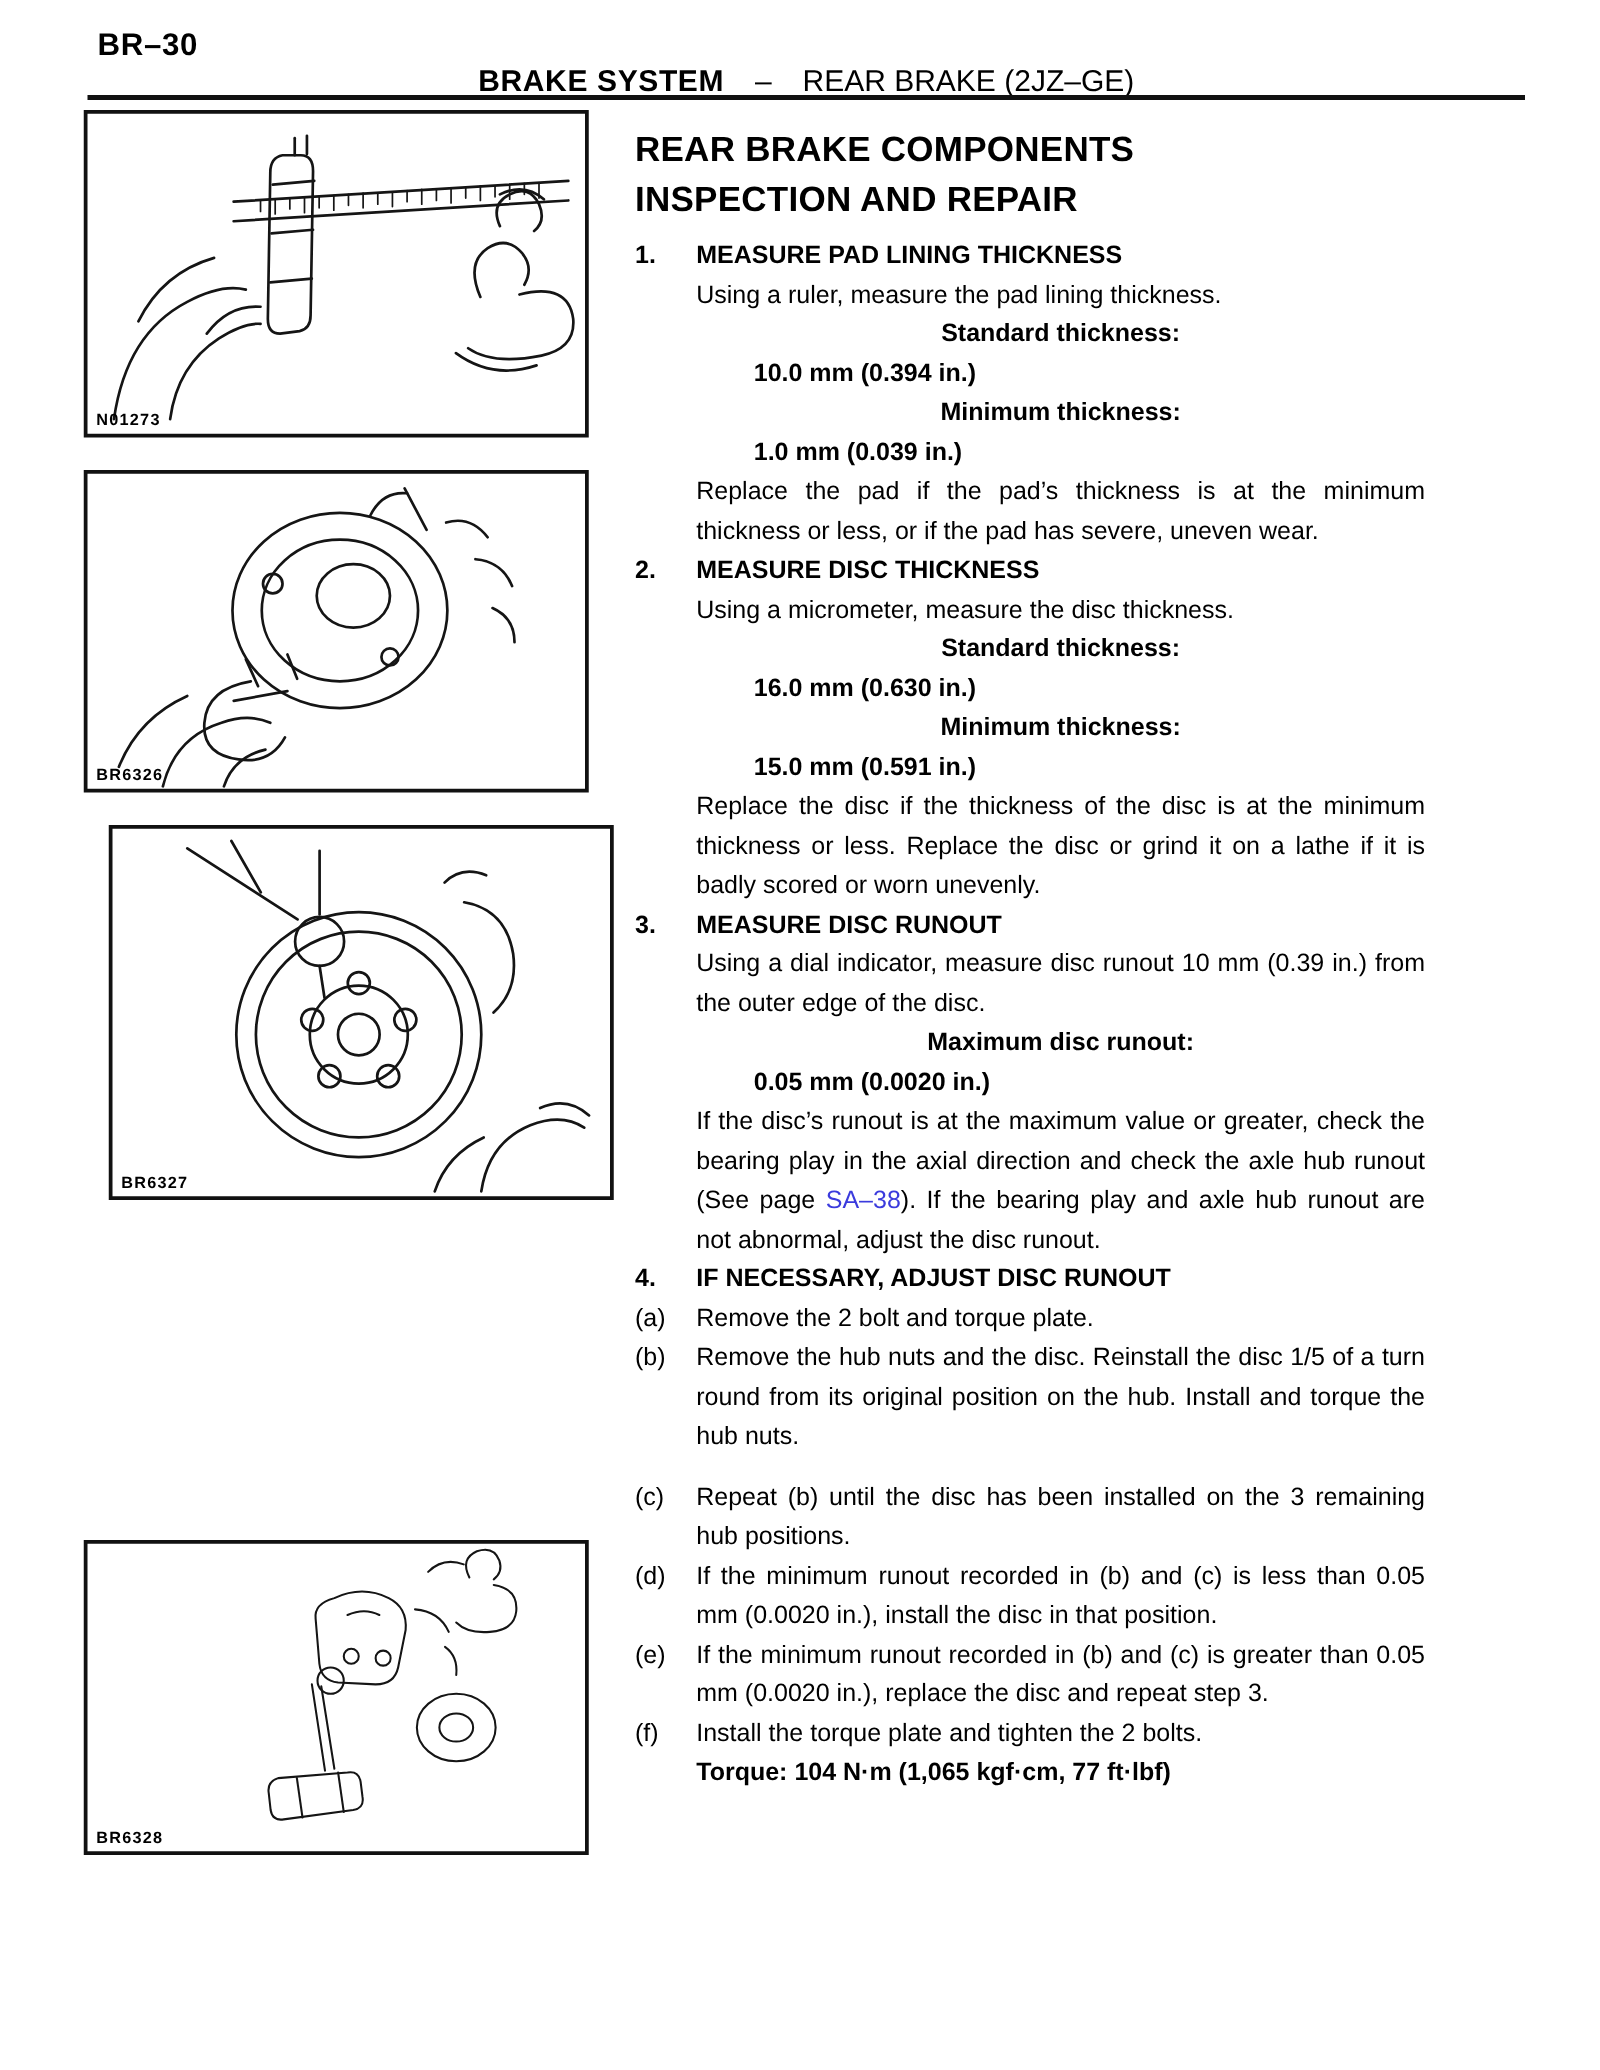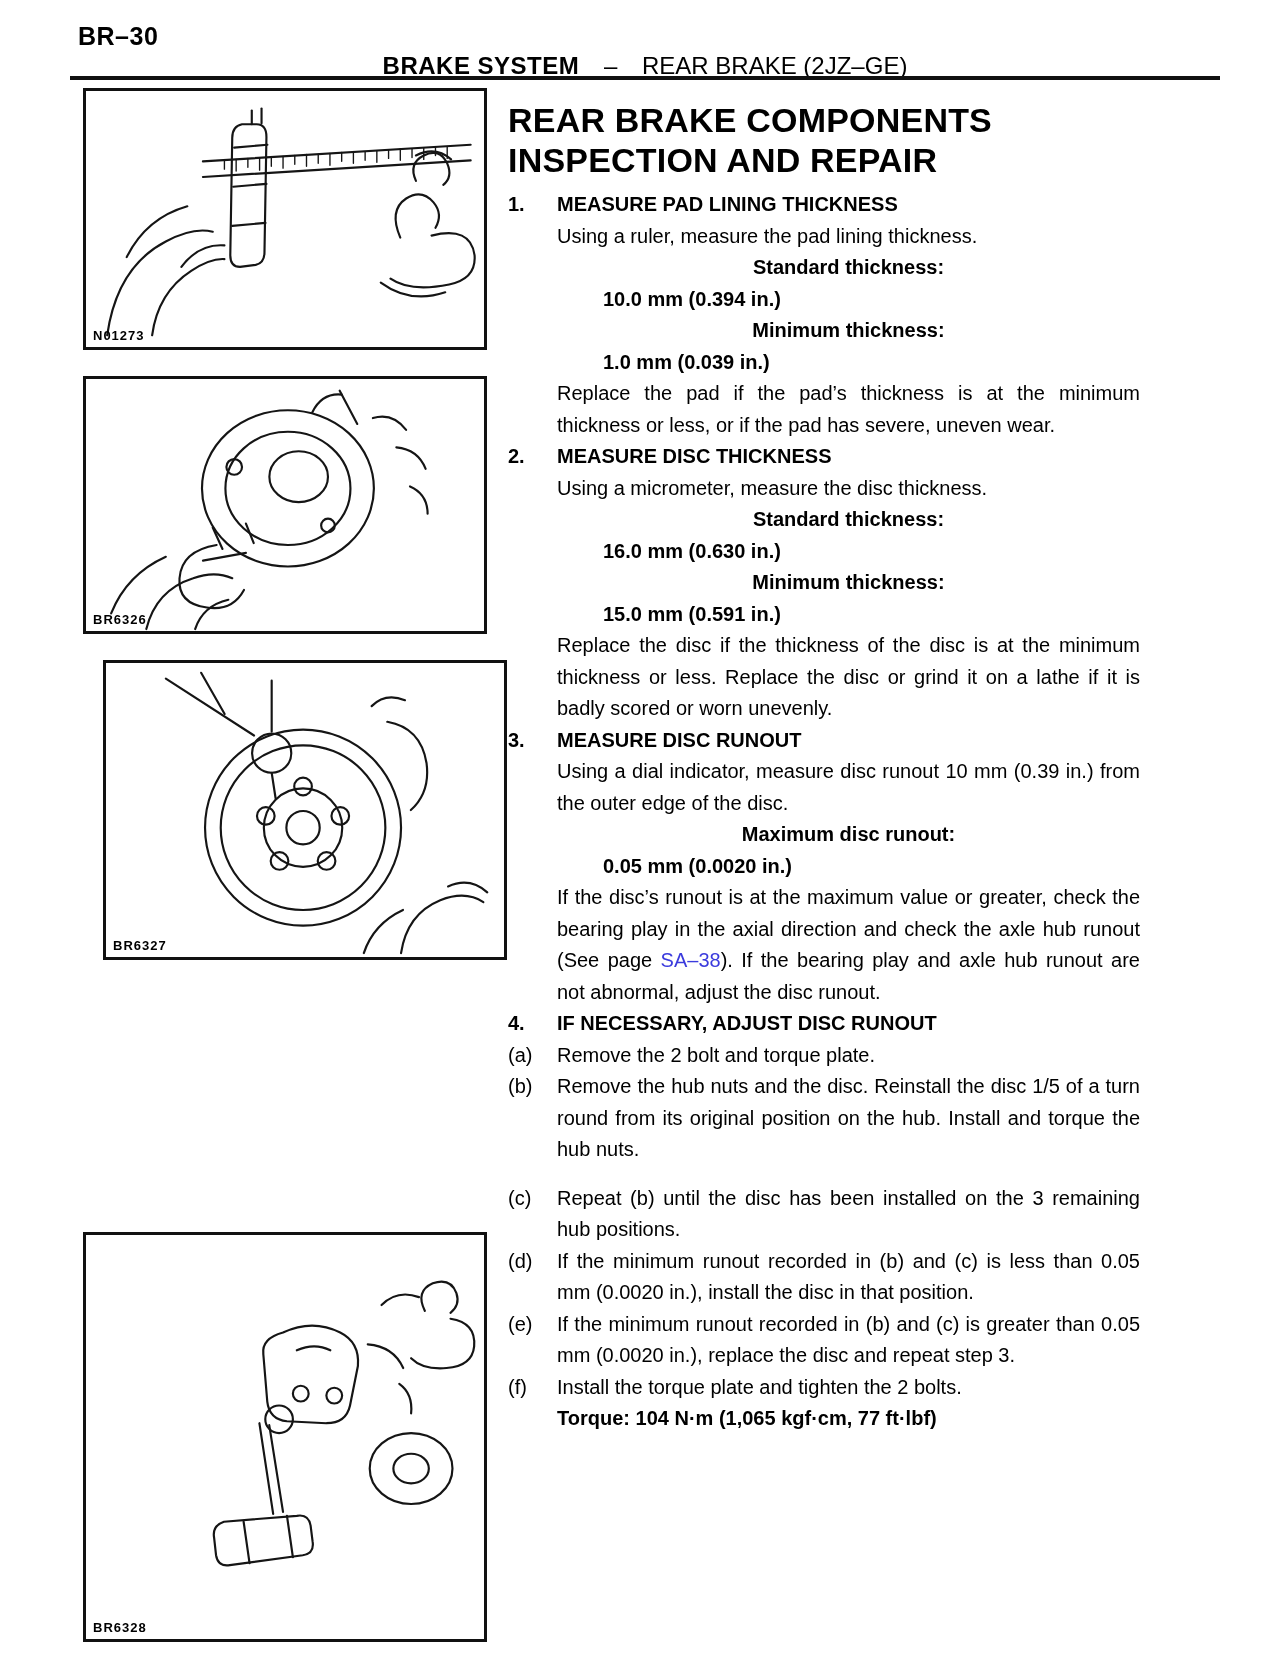--- a/index.html
+++ b/index.html
@@ -7,30 +7,30 @@
     position:relative;width:1280px;height:1656px;background:#ffffff;
     font-family:"Liberation Sans", sans-serif;color:#000;overflow:hidden;
   }
   
   .page-number{position:absolute;left:78px;top:22px;font-size:25px;font-weight:bold;letter-spacing:.5px;}
   .running-header{position:absolute;left:70px;top:52px;width:1150px;text-align:center;font-size:24px;}
   .running-header .sys{font-weight:bold;letter-spacing:.5px;}
   .running-header .dash{margin:0 18px;}
   .header-rule{position:absolute;left:70px;top:76px;width:1150px;height:4px;background:#111;}
   
-  .figure{position:absolute;left:83px;width:404px;border:3px solid #111;background:#fff;box-sizing:border-box;}
+  .figure{position:absolute;left:67px;width:404px;border:3px solid #111;background:#fff;box-sizing:border-box;}
   .figure svg{display:block;width:100%;height:100%;}
   .fig-label{position:absolute;left:7px;bottom:4px;font-size:13px;font-weight:bold;letter-spacing:1px;color:#000;}
   #fig1{top:88px;height:262px;}
   #fig2{top:376px;height:258px;}
   #fig3{top:660px;height:300px;margin-left:20px;}
-  #fig4{top:1232px;height:410px;}
+  #fig4{top:1232px;height:252px;}
   
   .text-col{position:absolute;left:508px;top:100px;width:632px;font-size:20px;line-height:31.5px;}
-  .doc-title{font-size:34px;line-height:40px;font-weight:bold;letter-spacing:.2px;margin-bottom:9px;}
+  .doc-title{font-size:28px;line-height:40px;font-weight:bold;letter-spacing:.2px;margin-bottom:9px;}
   .sec-head{display:flex;font-weight:bold;}
   .sec-head .num{flex:0 0 49px;}
   .step{display:flex;}
   .step .letter{flex:0 0 49px;}
   .step .body{flex:1 1 auto;}
   .indent{margin-left:49px;}
   .spec-label{margin-left:49px;font-weight:bold;text-align:center;}
   .spec-value{margin-left:95px;font-weight:bold;}
   .torque{font-weight:bold;}
   .just{text-align:justify;}

